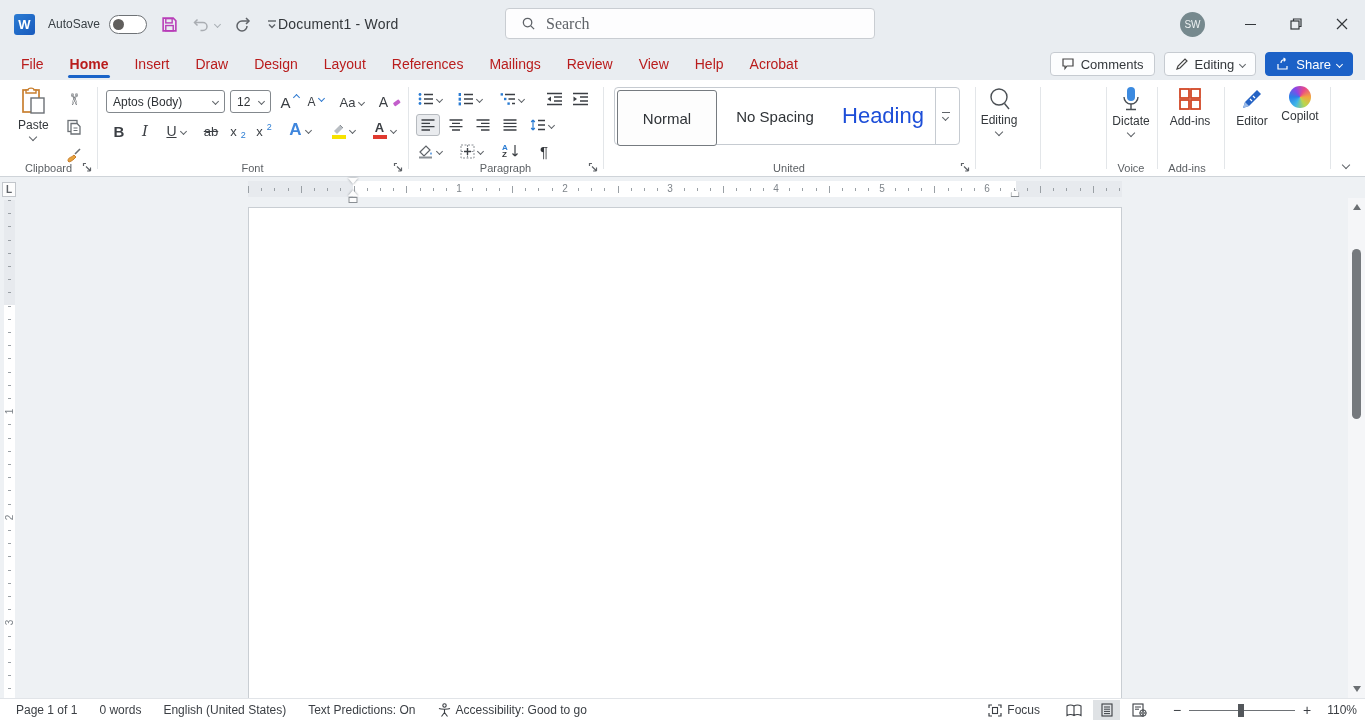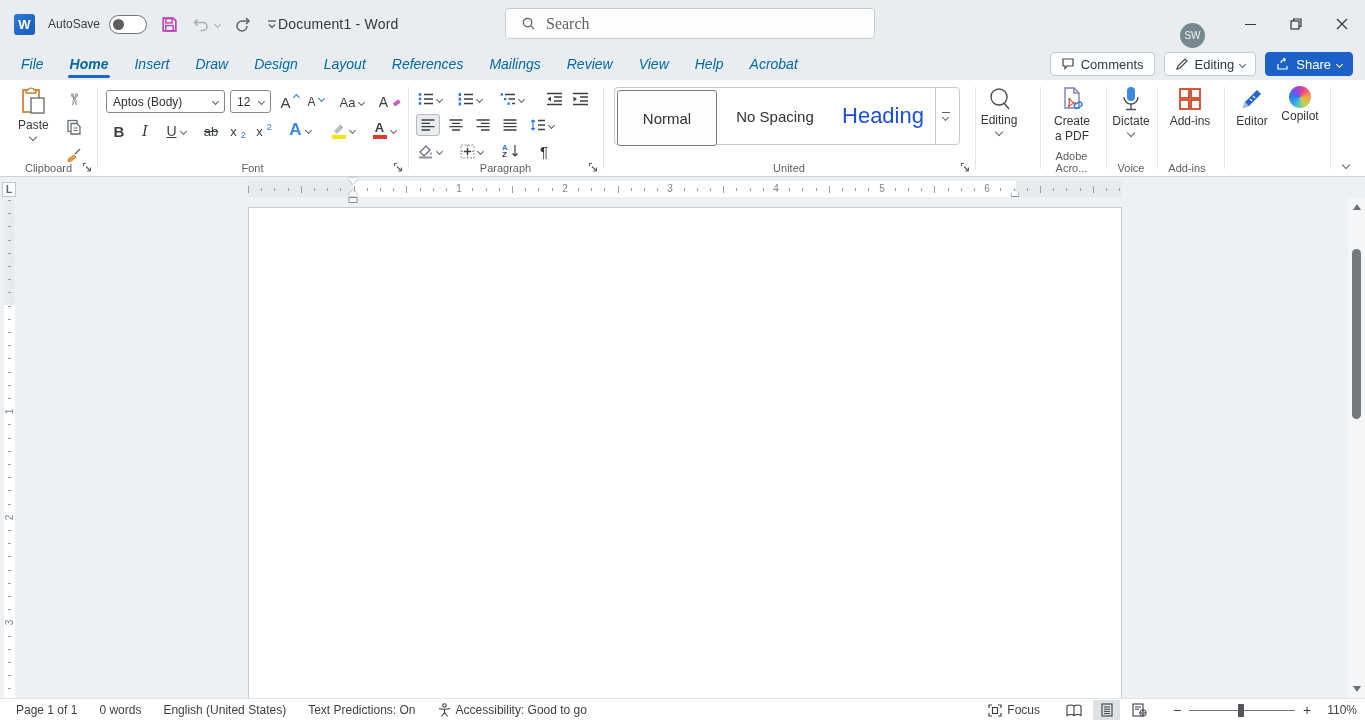--- a/index.html
+++ b/index.html
@@ -18,29 +18,29 @@
   .titlebar { position:absolute; left:0; top:0; width:1365px; height:48px; background:#e9edf1; display:flex; align-items:center; }
   .word-logo { width:21px; height:21px; margin-left:14px; border-radius:3px; background:linear-gradient(135deg,#2b7cd3,#185abd); color:#fff; font-weight:bold; font-size:13px; display:flex; align-items:center; justify-content:center; }
   .autosave-lbl { font-size:12px; color:#394045; margin-left:13px; }
   .toggle { width:38px; height:19px; border:1px solid #6e7276; border-radius:10px; background:#fff; margin-left:9px; position:relative; }
   .toggle .knob { position:absolute; left:3px; top:3px; width:11px; height:11px; border-radius:50%; background:#605e5c; }
   .tb-ic { margin-left:14px; }
   .qat-sep-title { font-size:14px; color:#33373b; letter-spacing:.2px; }
   .searchbox { position:absolute; left:505px; top:8px; width:370px; height:31px; background:#fdfdfe; border:1px solid #c9cdd2; border-radius:4px; display:flex; align-items:center; padding-left:15px; }
   .searchbox input { border:none; outline:none; background:transparent; font-size:16px; color:#444; margin-left:10px; width:300px; font-family:Liberation Serif, serif; }
   .searchbox input::placeholder { color:#5f6368; }
-  .tb-right { position:absolute; right:0; top:0; height:48px; display:flex; align-items:flex-end; }
+  .tb-right { position:absolute; right:0; top:0; height:48px; display:flex; align-items:center; }
   .avatar { width:25px; height:25px; border-radius:50%; background:#76898e; color:#eef2f3; font-size:10px; display:flex; align-items:center; justify-content:center; margin-right:22px; }
   .cap-btn { width:46px; height:48px; display:flex; align-items:center; justify-content:center; }
   .min-glyph { width:11px; border-top:1.2px solid #33373b; }
 
   
   .tabrow { position:absolute; left:0; top:48px; width:1365px; height:32px; background:#e9edf1; display:flex; align-items:stretch; }
   .tabs { display:flex; padding-left:8px; }
-  .tab { position:relative; padding:0 13px; font-size:14px; color:#0369a1; display:flex; align-items:center;font-style:italic; }
+  .tab { position:relative; padding:0 13px; font-size:14px; color:#b91c1c; display:flex; align-items:center; }
   .tab.active { font-weight:bold; }
   .tab.active::after { content:""; position:absolute; left:11px; right:11px; bottom:2px; height:3px; border-radius:2px; background:#1b64c8; }
   .tr-right { position:absolute; right:12px; top:4px; display:flex; gap:9px; }
   .pill-btn { height:24px; border:1px solid #c6cbd1; border-radius:4px; background:#fcfdfe; display:flex; align-items:center; gap:6px; padding:0 10px; font-size:13px; color:#33373b; }
   .pill-btn.share { background:#1b61c7; border-color:#1b61c7; color:#fff; }
 
   
   .ribbon { position:absolute; left:0; top:80px; width:1365px; height:97px; background:#fff; border-bottom:1px solid #cfd4d9; box-shadow:0 2px 3px rgba(0,0,0,.06); }
   .rsep { position:absolute; top:7px; bottom:7px; width:1px; background:#e3e6e9; }
   .group-label { position:absolute; bottom:2px; left:0; right:0; text-align:center; font-size:11px; color:#5b5f63; }
@@ -481,33 +481,20 @@
     <div class="bigbtn" style="left:972px;width:54px">
       <svg width="24" height="26" viewBox="0 0 24 26">
         <circle cx="12" cy="11" r="8" fill="none" stroke="#4a4f54" stroke-width="1.4"></circle>
         <path d="M17.5 17.5 L22 23" stroke="#4a4f54" stroke-width="1.4"></path>
       </svg>
       <span class="lbl">Editing</span>
       <i class="chv"></i>
     </div>
     <div class="rsep" style="left:1040px"></div>
 
-    <div style="position:absolute;left:1040px;top:0;width:63px;height:100%">
-      <div class="bigbtn" style="left:5px;width:54px">
-        <svg width="26" height="27" viewBox="0 0 26 27">
-          <path d="M6 2 H15 L20 7 V22 H6 Z" fill="none" stroke="#7b80b8" stroke-width="1.4"></path>
-          <path d="M15 2 V7 H20" fill="none" stroke="#7b80b8" stroke-width="1.4"></path>
-          <path d="M10 12 c2.5 4 5 5.5 7 5 c-3 .5-6 2-7.5 4 1-2.5 1-6 .5-9 Z" fill="none" stroke="#d0453b" stroke-width="1.2"></path>
-          <rect x="15" y="17" width="8" height="4.5" rx="2.2" transform="rotate(-30 19 19)" fill="none" stroke="#2b7cd3" stroke-width="1.4"></rect>
-        </svg>
-        <span class="lbl">Create</span>
-        <span class="lbl">a PDF</span>
-      </div>
-      <div class="group-label">Adobe Acro...</div>
-    </div>
     <div class="rsep" style="left:1106px"></div>
 
     <div style="position:absolute;left:1106px;top:0;width:50px;height:100%">
       <div class="bigbtn" style="left:1px;width:48px">
         <svg width="22" height="27" viewBox="0 0 22 27">
           <rect x="7" y="1" width="8" height="14" rx="4" class="mic-fill"></rect>
           <path d="M4 11 a7 7 0 0 0 14 0" fill="none" stroke="#4a4f54" stroke-width="1.4"></path>
           <path d="M11 18 V23 M6 23.5 H16" stroke="#4a4f54" stroke-width="1.4"></path>
         </svg>
         <span class="lbl">Dictate</span>

